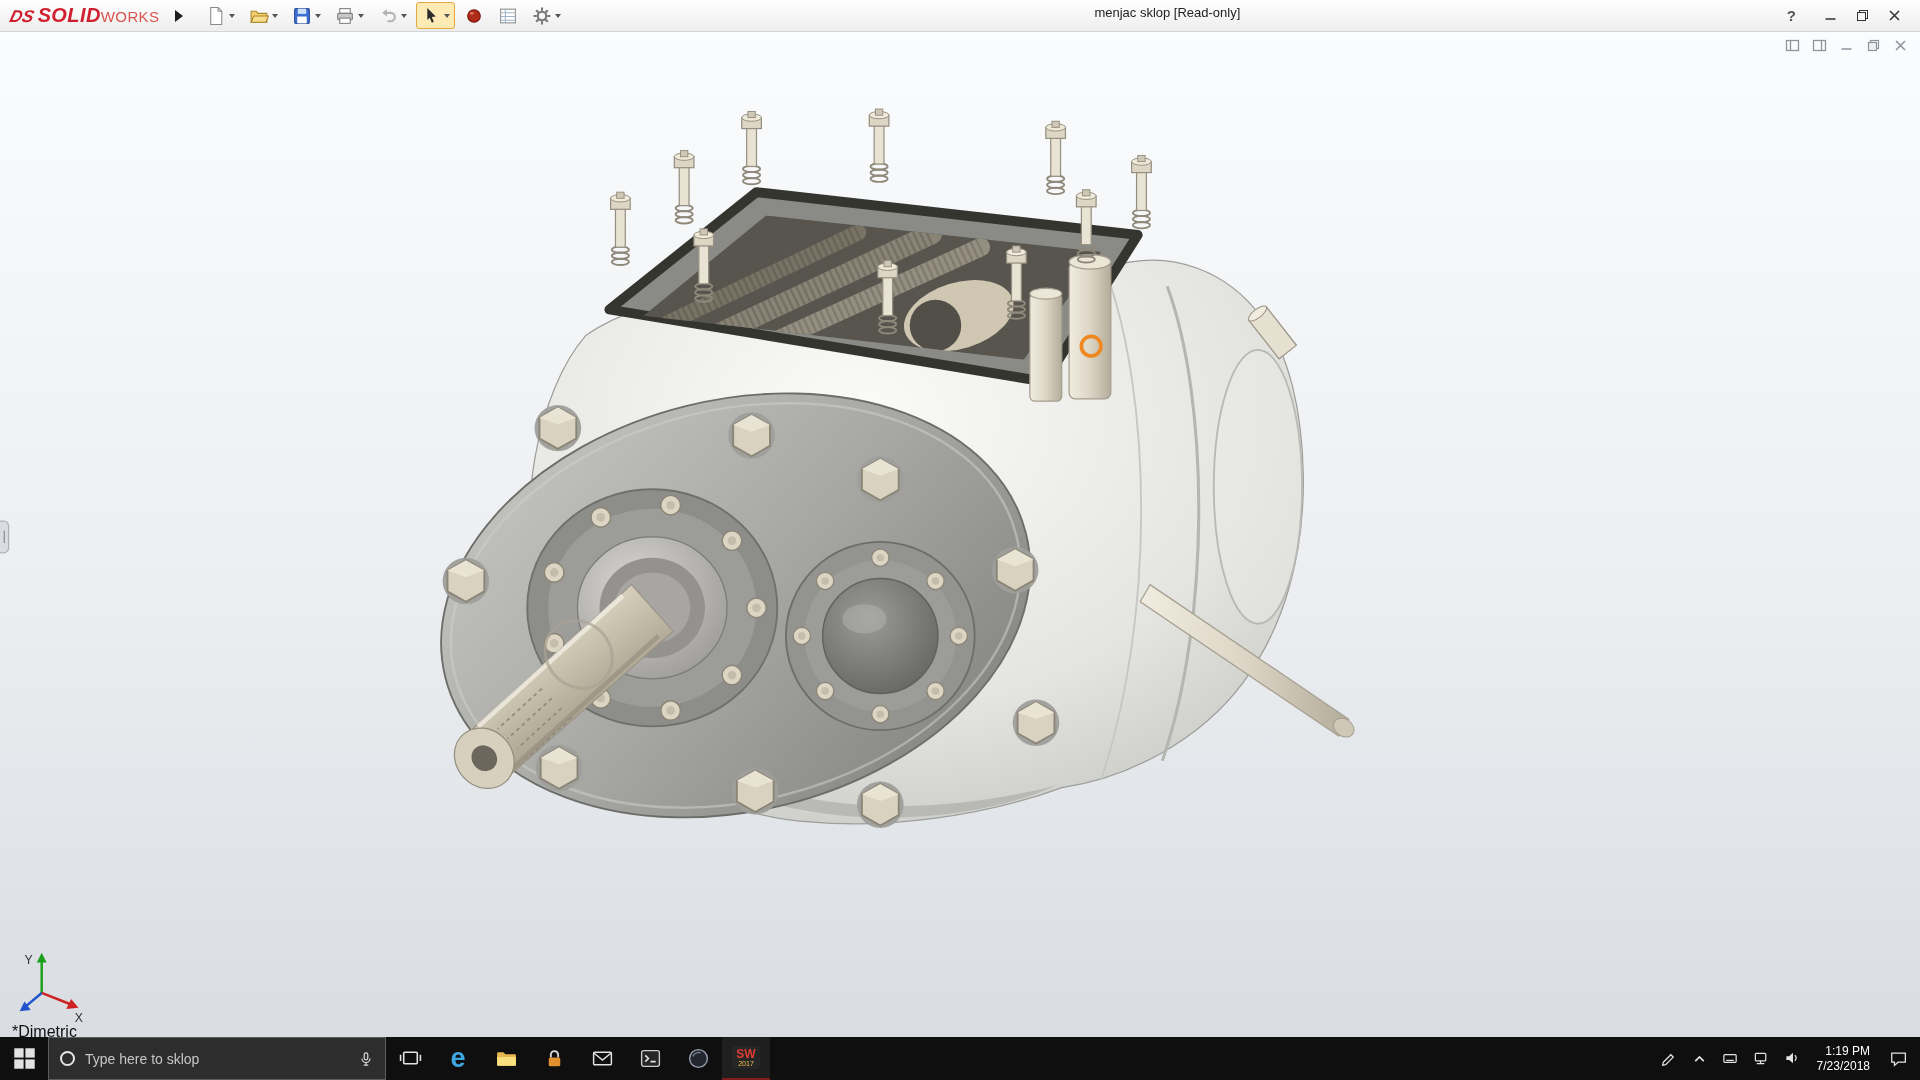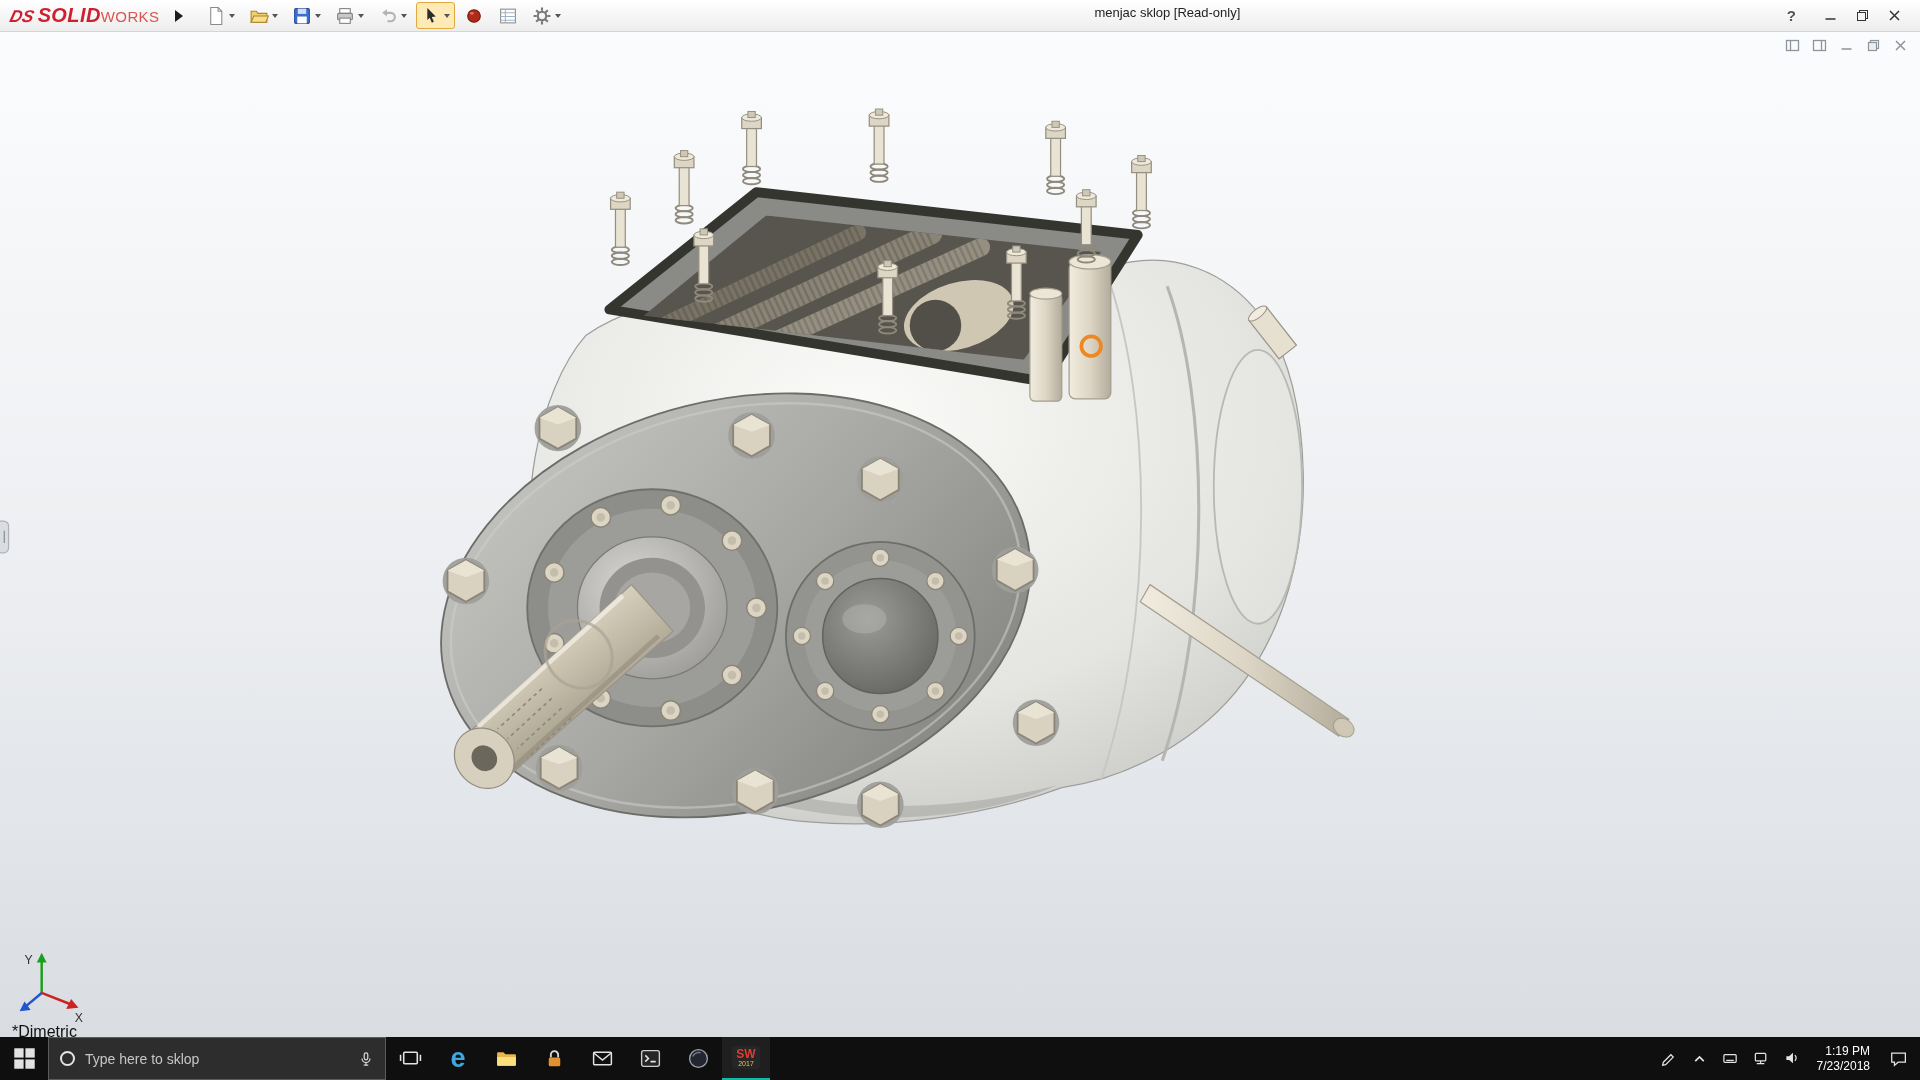--- a/index.html
+++ b/index.html
@@ -36,21 +36,21 @@
 
   
   .taskbar { position:absolute; bottom:0; left:0; right:0; height:43px; background:#0f0f0f;
     display:flex; align-items:stretch; z-index:40; color:#e6e6e6; }
   .tb-cell { width:48px; display:flex; align-items:center; justify-content:center; }
   .searchbox { width:338px; background:#2d2d2d; border:1px solid #5c5c5c; display:flex; align-items:center; gap:10px; padding:0 11px; }
   .cortana-ring { width:15px; height:15px; border:2px solid #e4e4e4; border-radius:50%; flex:none; }
   .search-text { color:#c6c6c6; font-size:14px; white-space:nowrap; overflow:hidden; flex:1; }
   .tb-cell svg { width:23px; height:23px; }
   .edge-glyph { font-size:27px; font-weight:bold; color:#3fa7e0; line-height:1; }
-  .sw-cell { border-bottom:2px solid #14b8a6; background:rgba(255,255,255,.07); }
+  .sw-cell { border-bottom:2px solid #7f1d1d; background:rgba(255,255,255,.07); }
   .sw-icon { display:flex; flex-direction:column; align-items:center; justify-content:center; background:#262626; border-radius:3px; padding:2px 4px 1px; }
   .sw-text { color:#e03c31; font-weight:bold; font-size:12px; line-height:12px; }
   .sw-year { color:#f2c14e; font-size:7px; line-height:8px; }
   .tray { margin-left:auto; display:flex; align-items:center; gap:14px; padding:0 8px; }
   .tray svg { width:17px; height:17px; }
   .clock { display:flex; flex-direction:column; align-items:flex-end; justify-content:center; font-size:12px; line-height:15px; color:#ffffff; padding:14px 8px; }
   .action-center { width:42px; display:flex; align-items:center; justify-content:center; }
   .action-center svg { width:20px; height:20px; }
 </style>
 </head>

